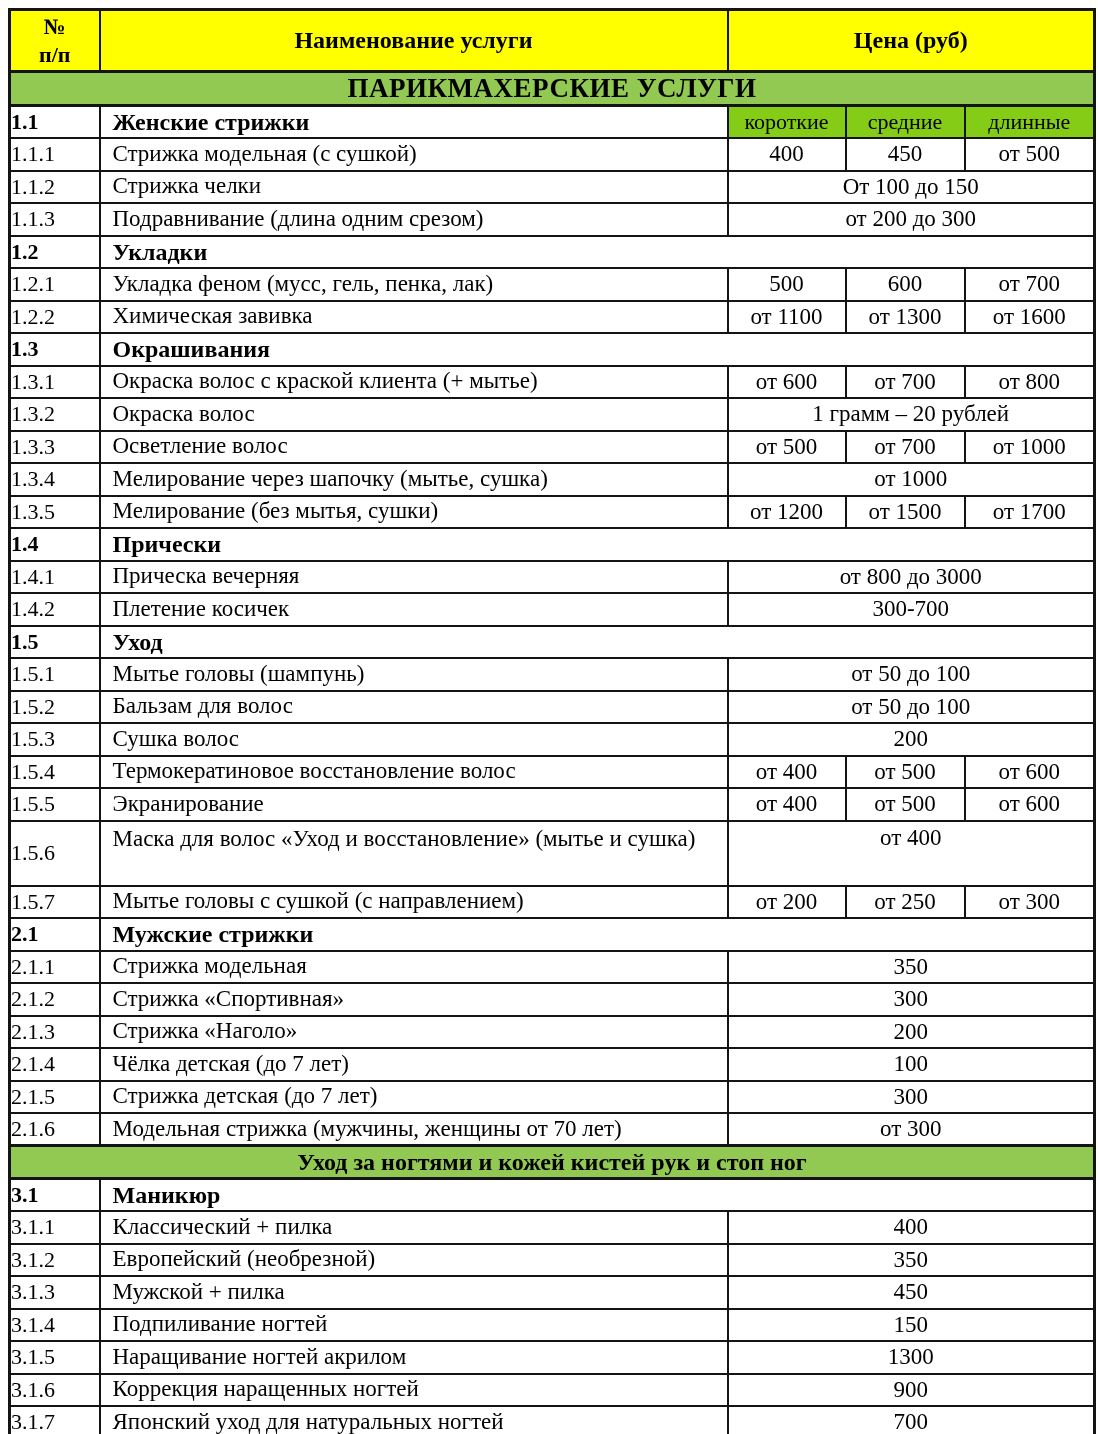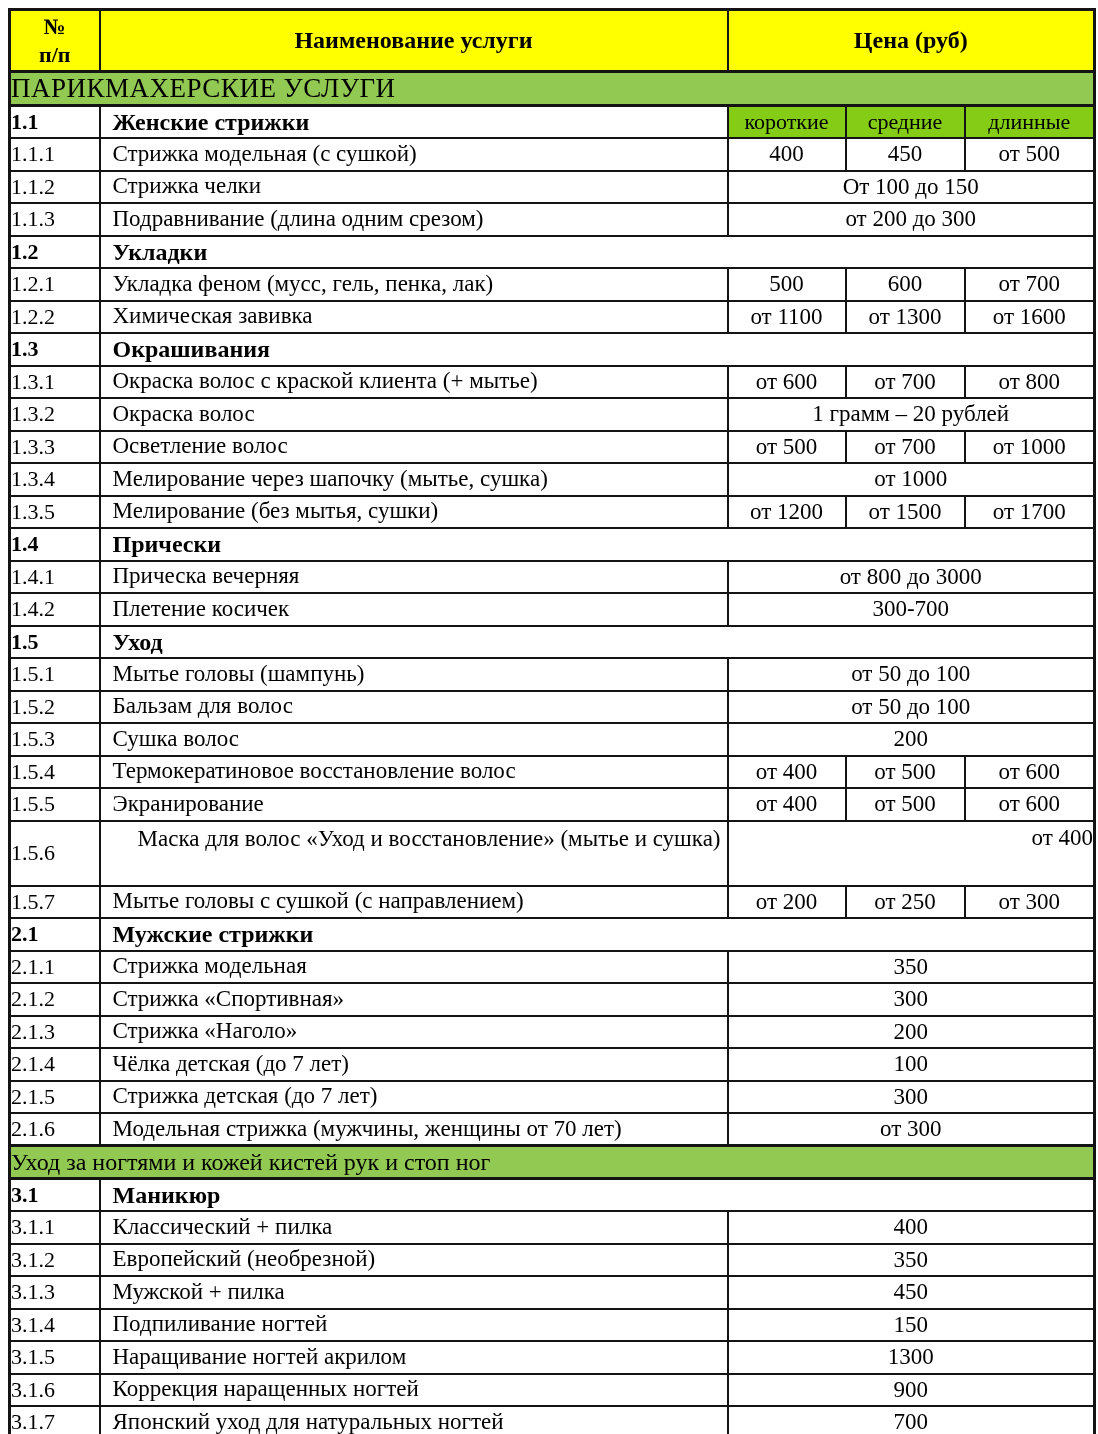--- a/index.html
+++ b/index.html
@@ -48,23 +48,23 @@
     font-weight: bold;
     font-size: 24px;
     text-align: center;
     border-bottom-width: 3px;
   }
   .head-num-cell { font-size: 22px; line-height: 1.25; }
 
   
   .band-cell {
     background: #92c952;
-    font-weight: normal;
+    font-weight: bold;
     font-size: 24px;
-    text-align: left;
+    text-align: center;
     border-top-width: 3px;
     border-bottom-width: 3px;
   }
   .band-caps { font-size: 27px; letter-spacing: 0.5px; }
 
   
   .num-cell {
     font-size: 22px;
   }
   .section-num { font-weight: bold; }
@@ -84,21 +84,21 @@
     text-align: center;
     font-size: 23px;
   }
   .subhead-cell {
     background: #84cc16;
     font-size: 22px;
   }
 
   
   tr.tall .name-cell,
-  tr.tall .price-cell { vertical-align: top; padding-top: 3px; text-align: right; }
+  tr.tall .price-cell { vertical-align: top; padding-top: 3px; }
 </style>
 </head>
 <body>
 
 <div id="page">
   <table class="price-list">
     <colgroup>
       <col class="c-num">
         <col class="c-name">
         <col class="c-p1">

